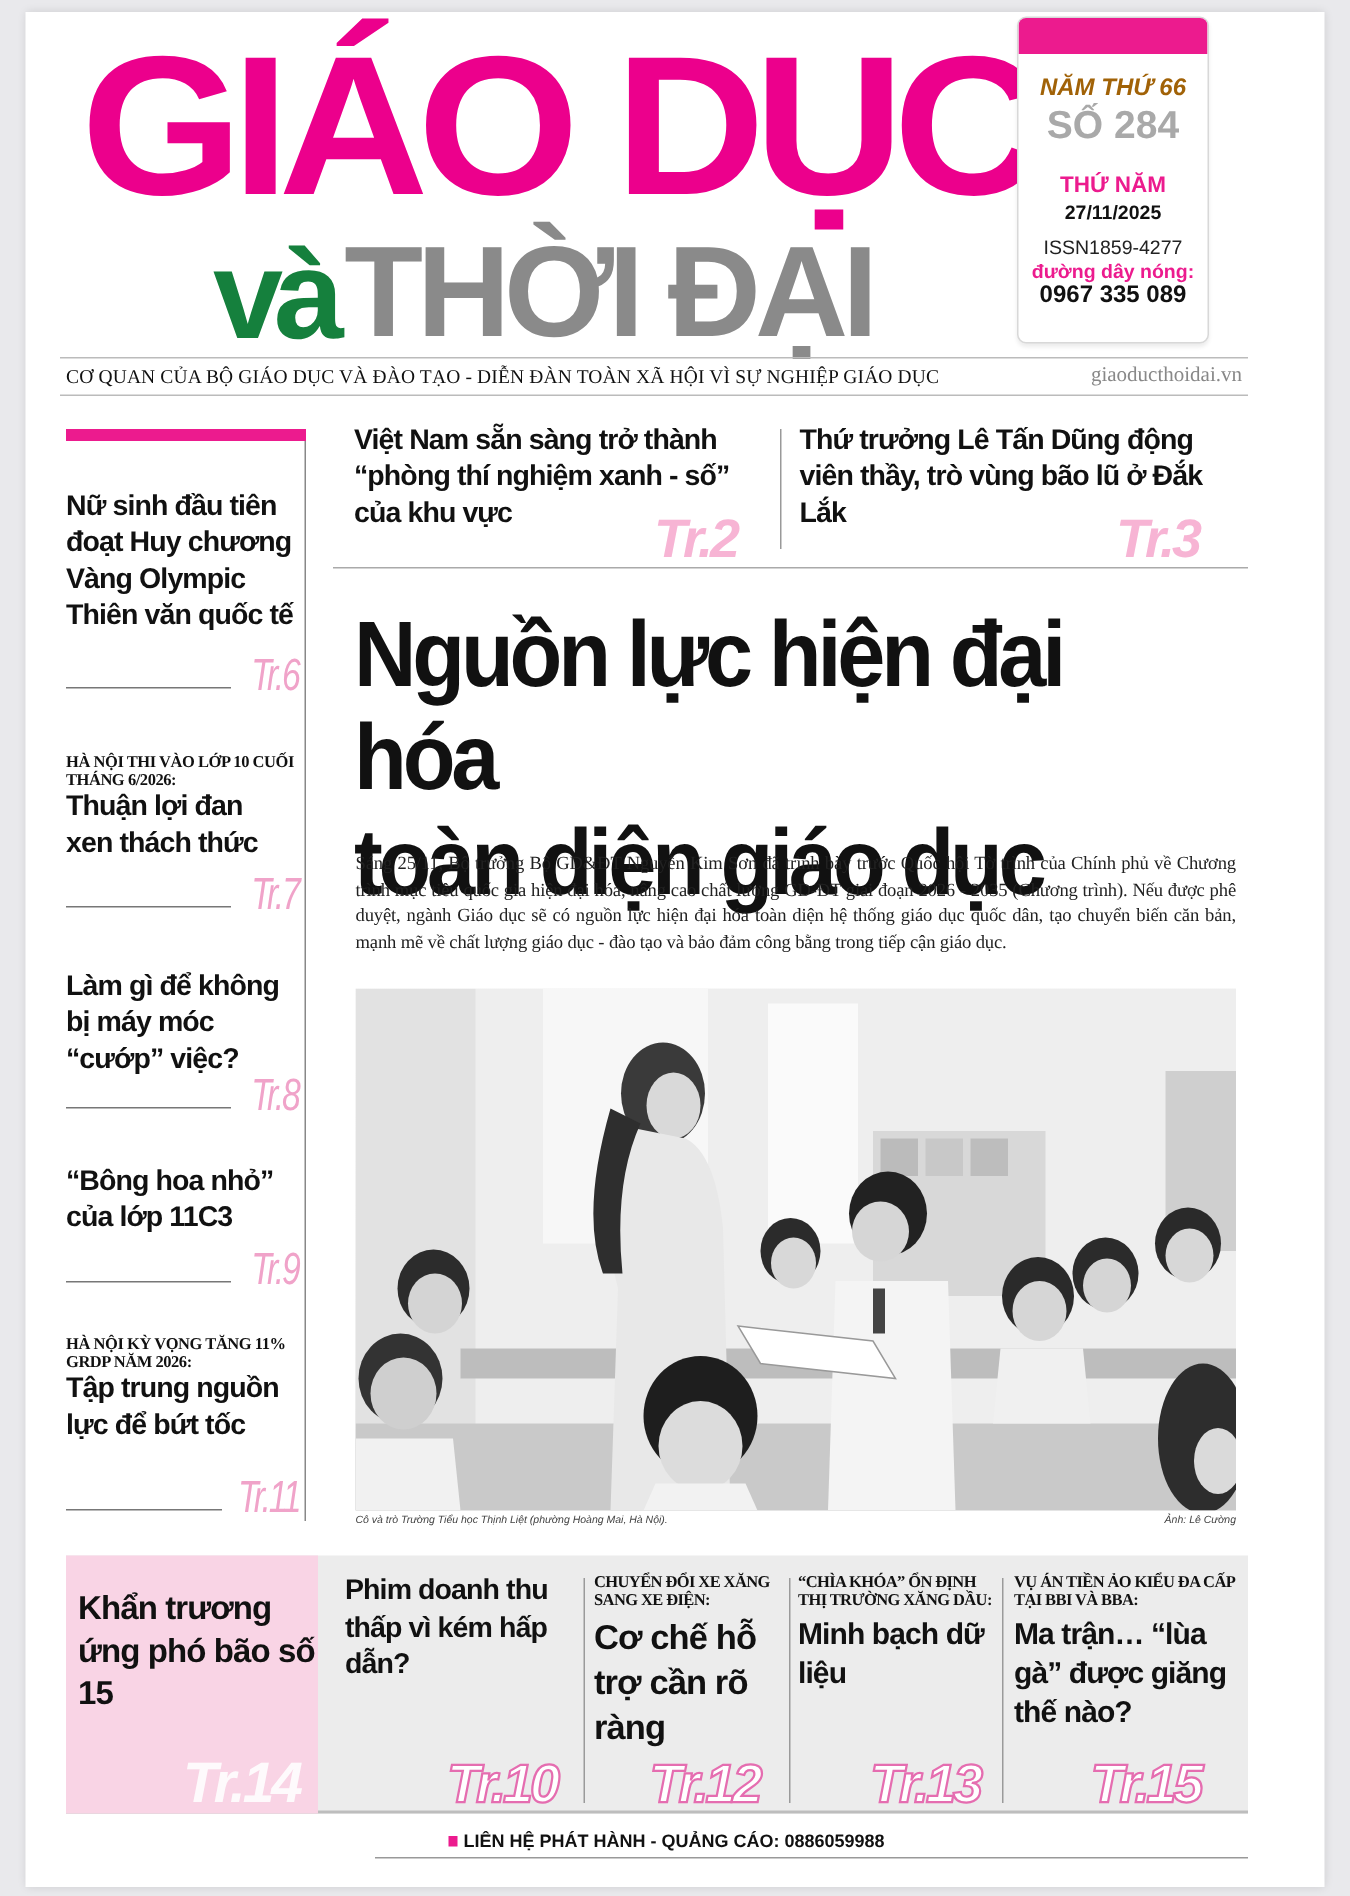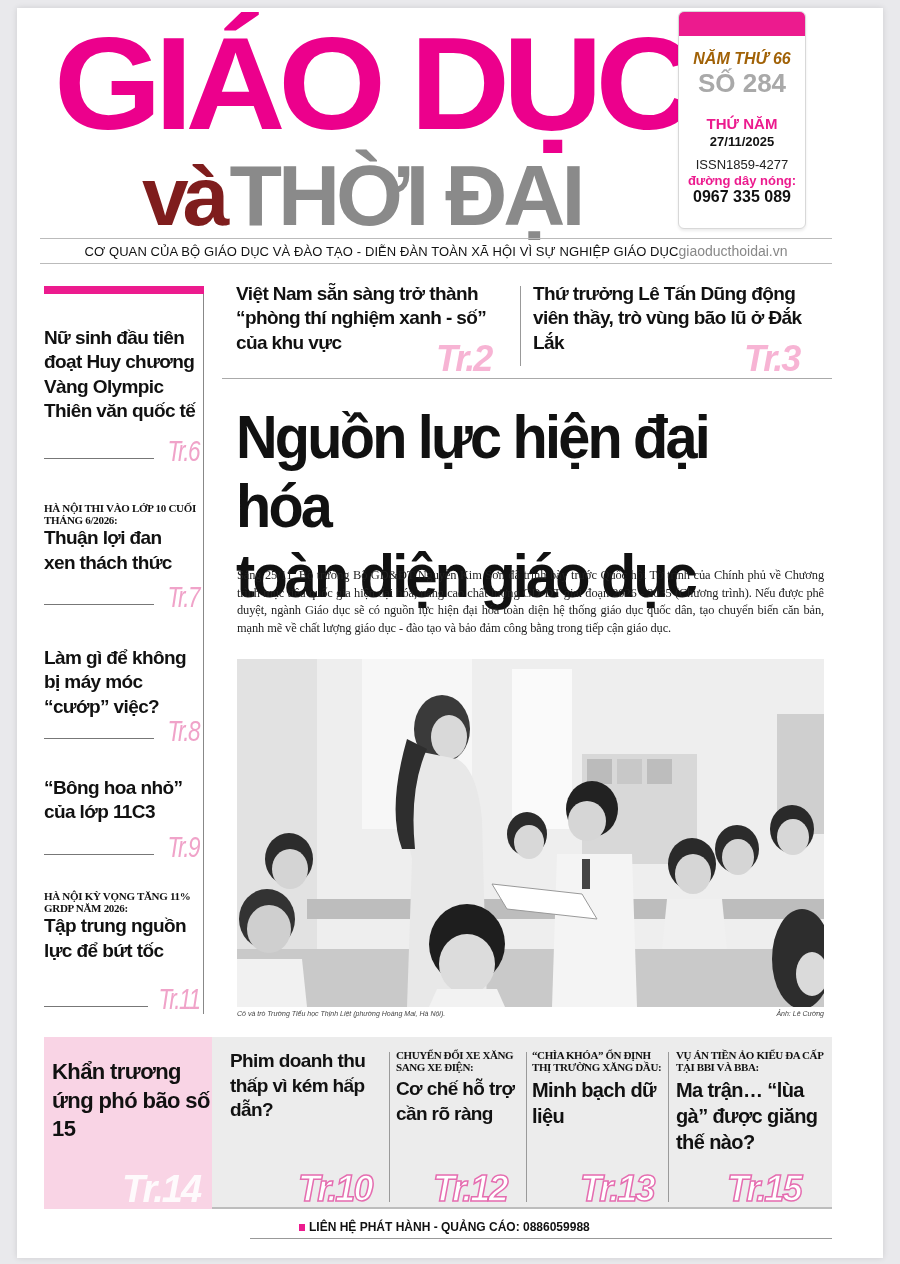--- a/index.html
+++ b/index.html
@@ -4,34 +4,34 @@
 <style>
   * { box-sizing: border-box; margin: 0; padding: 0; }
   html, body { width: 900px; height: 1264px; overflow: hidden; }
   body { background: #e9e9ec; font-family: "Liberation Sans", sans-serif; position: relative; }
   .sheet { position: absolute; left: 17px; top: 8px; width: 866px; height: 1250px; background: #fff; box-shadow: 0 0 6px rgba(0,0,0,0.12); }
   .abs { position: absolute; }
 
   
   .logo-top { left: 54px; top: 18px; font-family: "Liberation Sans", sans-serif; font-weight: 900; font-size: 132px; line-height: 1; color: #ec008c; letter-spacing: -7px; transform: scaleX(1.05); transform-origin: left top; }
   .logo-bottom { left: 142px; top: 154px; height: 84px; display: flex; align-items: flex-end; }
-  .logo-va { font-weight: 900; font-size: 84px; line-height: 1; color: #7f1d1d; letter-spacing: -6px; margin-right: 6px; }
+  .logo-va { font-weight: 900; font-size: 84px; line-height: 1; color: #15803d; letter-spacing: -6px; margin-right: 6px; }
   .logo-thoidai { font-weight: 900; font-size: 86px; line-height: 1; color: #8a8a8a; letter-spacing: -4px; }
 
   .info-box { left: 678px; top: 11px; width: 128px; height: 218px; border: 1px solid #d8d8d8; border-radius: 6px; background: #fff; text-align: center; overflow: hidden; box-shadow: 0 2px 3px rgba(0,0,0,0.08); }
   .info-bar { height: 24px; background: #ec1b8e; }
   .info-year { margin-top: 14px; font-weight: bold; font-size: 16px; color: #a16207; font-style: italic; }
   .info-issue { font-weight: bold; font-size: 26px; color: #a9a9a9; line-height: 1.05; margin-top: 2px; }
   .info-day { font-weight: bold; font-size: 15px; color: #ec1b8e; margin-top: 18px; }
   .info-date { font-weight: bold; font-size: 13px; color: #111; margin-top: 2px; }
   .info-issn { font-size: 13px; color: #222; margin-top: 8px; }
   .info-hotline-label { font-weight: bold; font-size: 13px; color: #ec1b8e; margin-top: 1px; }
   .info-hotline { font-weight: bold; font-size: 16px; color: #111; }
 
-  .tagline-row { left: 40px; top: 238px; width: 792px; height: 26px; border-top: 1px solid #bbb; border-bottom: 1px solid #bbb; display: flex; align-items: center; justify-content: center; padding: 0 4px; }
+  .tagline-row { left: 40px; top: 238px; width: 792px; height: 26px; border-top: 1px solid #bbb; border-bottom: 1px solid #bbb; display: flex; align-items: center; justify-content: space-between; padding: 0 4px; font-family: Liberation Serif, serif; }
   .tagline { font-size: 13px; color: #111; letter-spacing: 0.1px; }
   .site { font-size: 14px; color: #888; }
 
   
   .left-col { left: 44px; top: 286px; width: 160px; height: 728px; border-right: 1px solid #888; }
   .pink-bar { left: 44px; top: 286px; width: 160px; height: 8px; background: #ec1b8e; }
   .lstory { position: absolute; left: 0; width: 152px; }
   .kicker { font-family: "Liberation Serif", serif; font-weight: bold; font-size: 11px; line-height: 1.1; color: #111; text-transform: uppercase; letter-spacing: -0.3px; }
   .lhead { font-family: "Liberation Sans Narrow", "Liberation Sans", sans-serif; font-weight: bold; font-size: 19px; line-height: 1.28; color: #111; letter-spacing: -0.6px; }
   .tr-line { position: absolute; left: 0; width: 110px; height: 1px; background: #777; }
@@ -208,21 +208,21 @@
 <div class="abs tr-white" style="left:122px;top:1168px;">Tr.14</div>
 
 <div class="strip-cell" style="left:230px;width:150px;">
   <div class="strip-head" style="font-size:19px;">Phim doanh thu thấp vì kém hấp dẫn?</div>
 </div>
 <div class="abs tr-outline" style="left:298px;top:1168px;">Tr.10</div>
 <div class="strip-div" style="left:389px;"></div>
 
 <div class="strip-cell" style="left:396px;width:128px;">
   <div class="strip-kicker">CHUYỂN ĐỔI XE XĂNG SANG XE ĐIỆN:</div>
-  <div class="strip-head" style="font-size:19px;">Cơ chế hỗ trợ cần rõ ràng</div>
+  <div class="strip-head" style="font-size:23px;">Cơ chế hỗ trợ cần rõ ràng</div>
 </div>
 <div class="abs tr-outline" style="left:433px;top:1168px;">Tr.12</div>
 <div class="strip-div" style="left:526px;"></div>
 
 <div class="strip-cell" style="left:532px;width:136px;">
   <div class="strip-kicker">“CHÌA KHÓA” ỔN ĐỊNH THỊ TRƯỜNG XĂNG DẦU:</div>
   <div class="strip-head" style="font-size:20px;">Minh bạch dữ liệu</div>
 </div>
 <div class="abs tr-outline" style="left:580px;top:1168px;">Tr.13</div>
 <div class="strip-div" style="left:668px;"></div>

